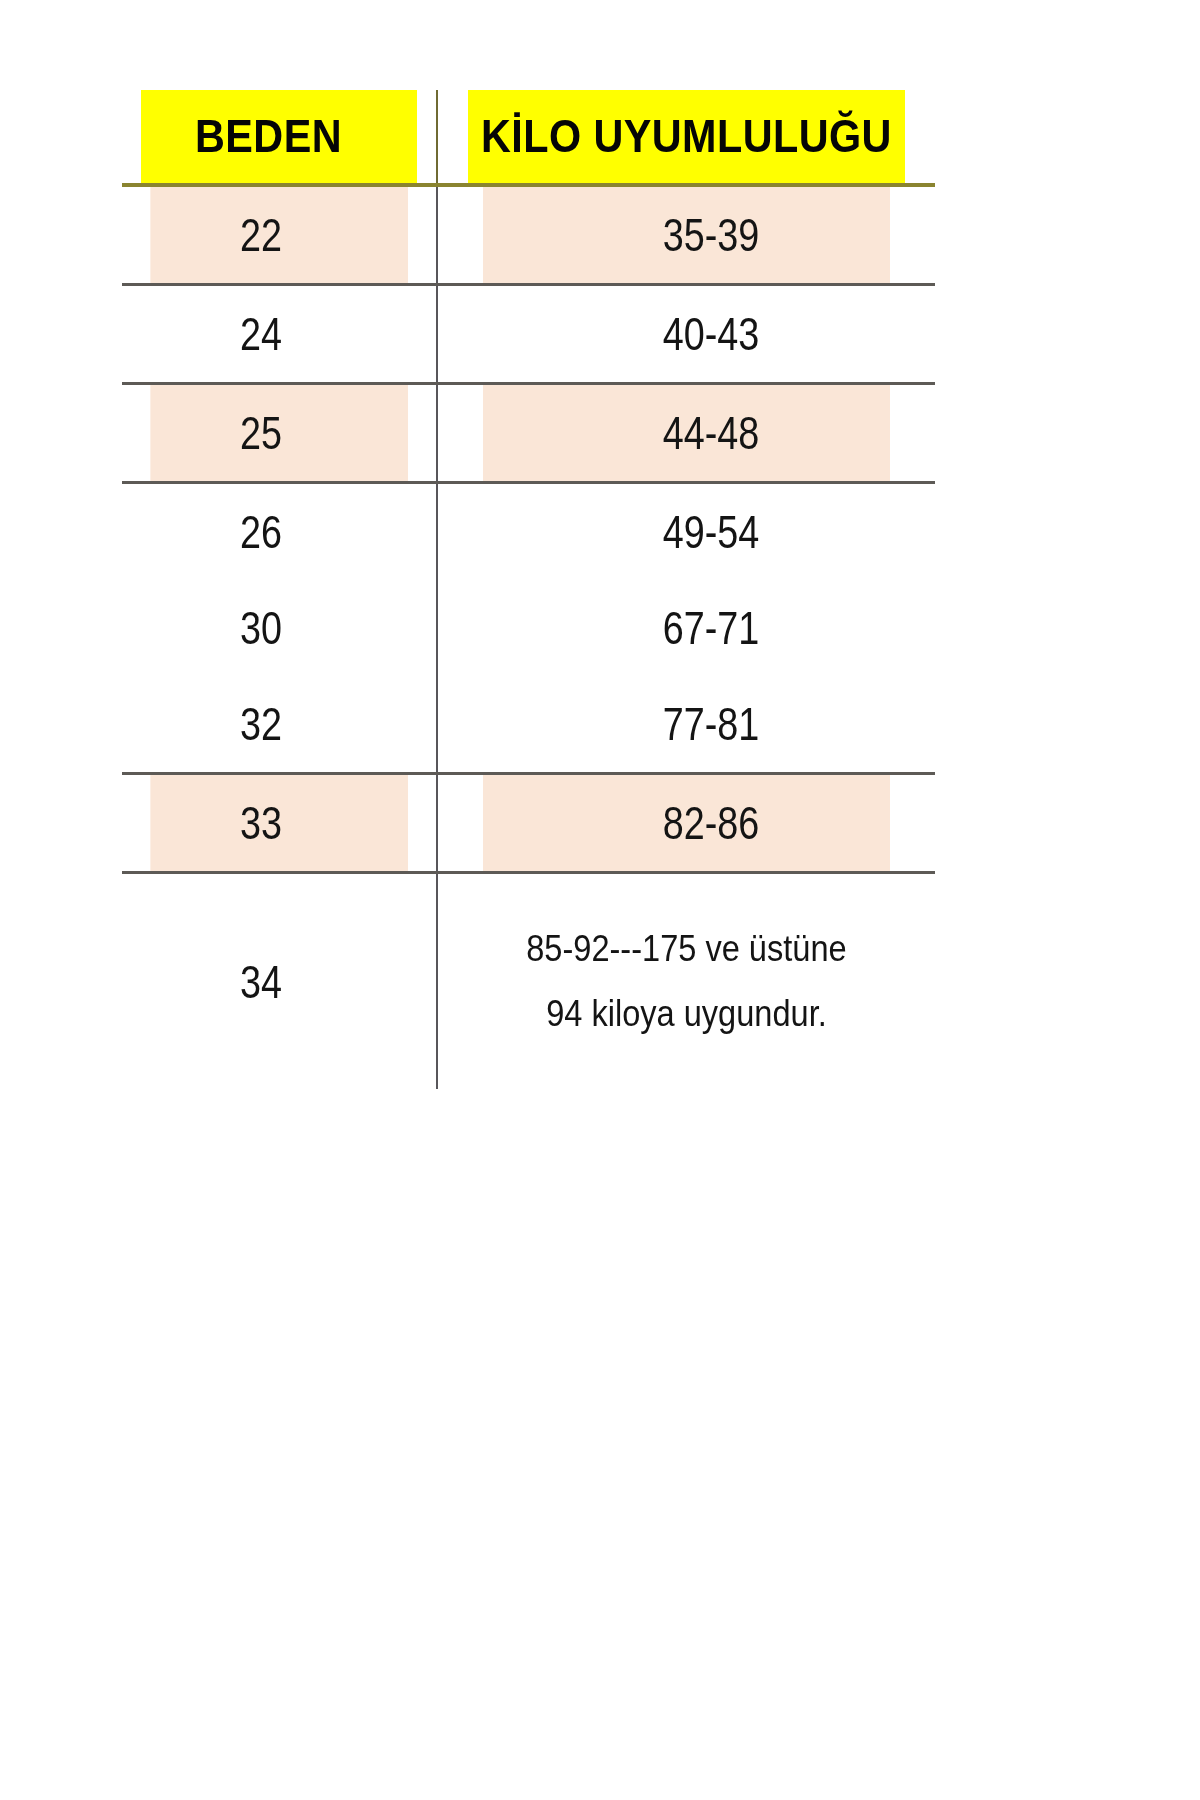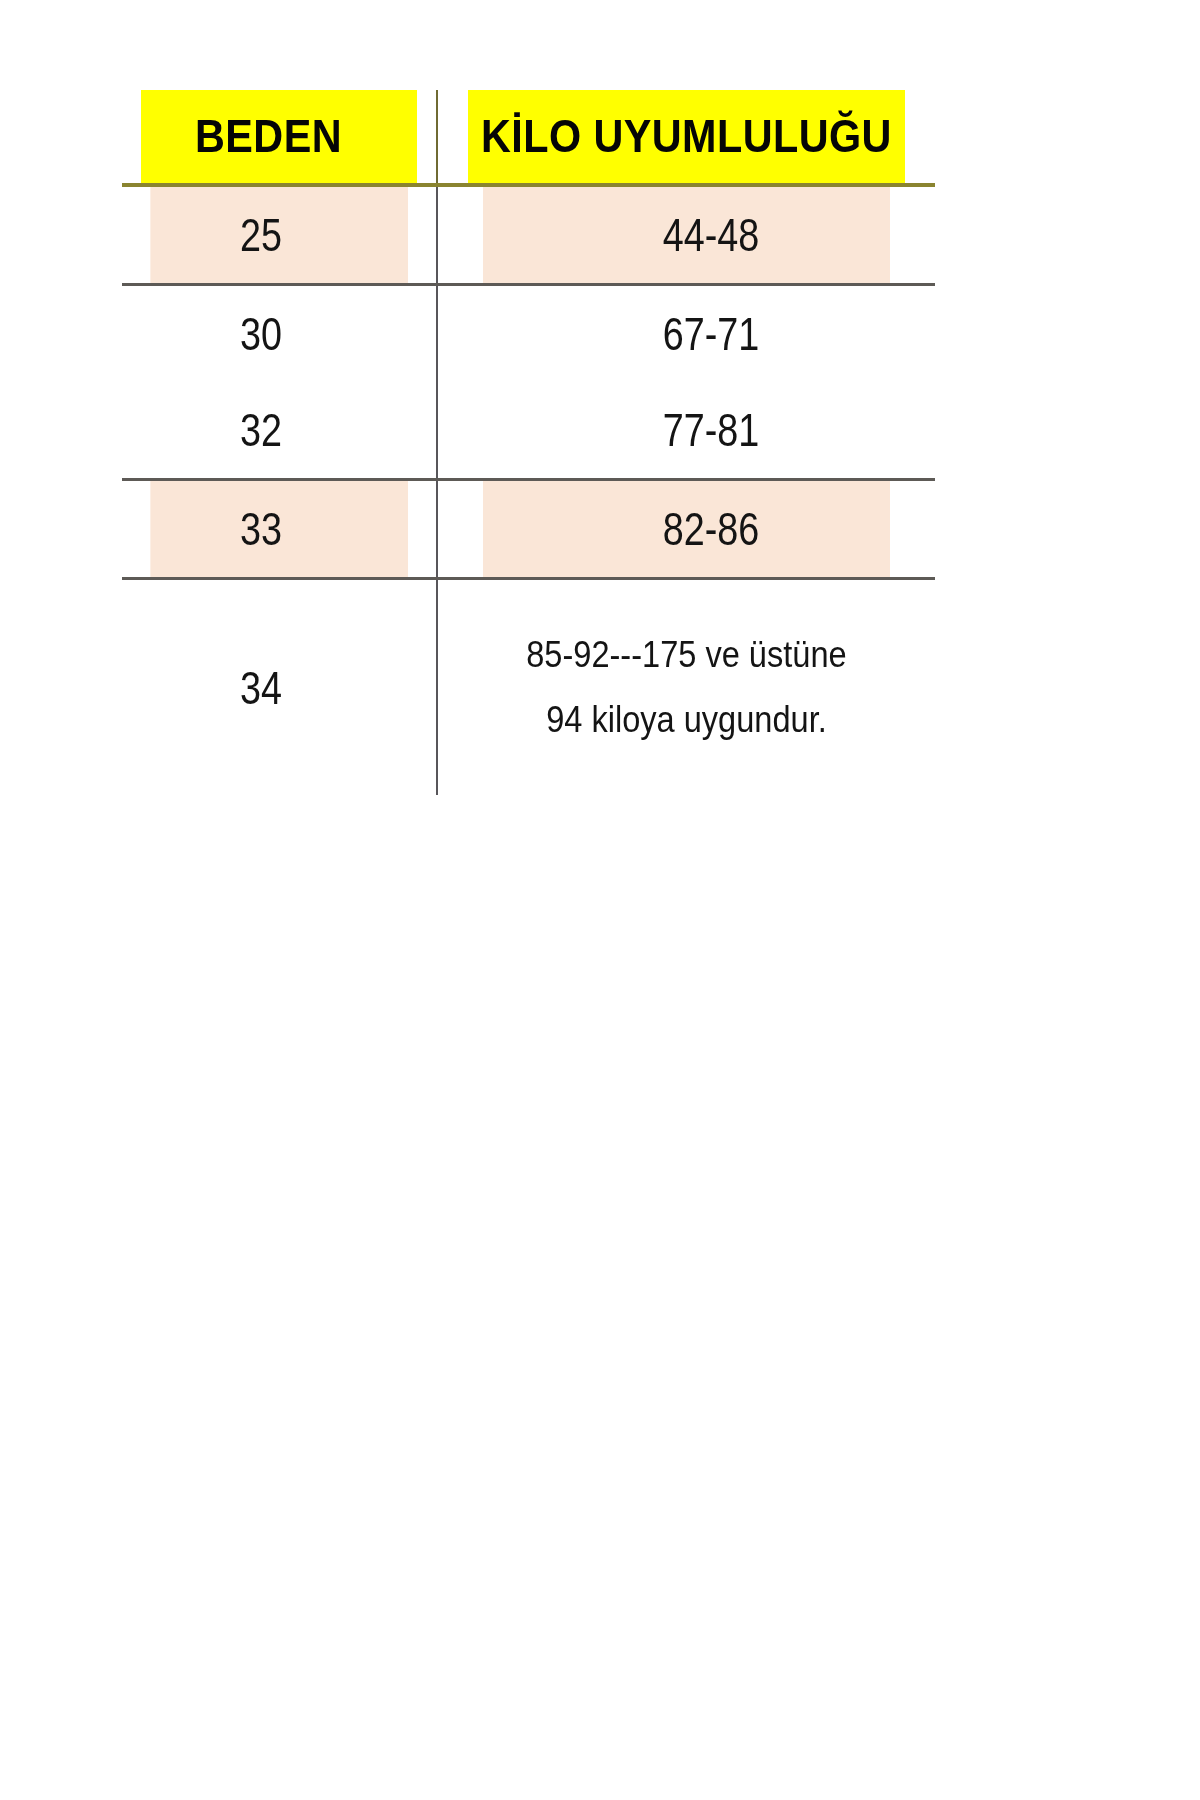--- a/index.html
+++ b/index.html
@@ -151,27 +151,39 @@
 
     <thead>
       <tr>
         <th class="th-size"><span class="hdr-inner">BEDEN</span></th>
         <th class="th-weight"><span class="hdr-inner">KİLO UYUMLULUĞU</span></th>
       </tr>
     </thead>
 
     <tbody>
 
-
+      <tr class="shaded">
+        <td class="cell-size"><span class="size-inner">22</span></td>
+        <td class="cell-weight"><span class="weight-inner">35-39</span></td>
+      </tr>
+
+      <tr class="plain">
+        <td class="cell-size"><span class="size-inner">24</span></td>
+        <td class="cell-weight"><span class="weight-inner">40-43</span></td>
+      </tr>
 
       <tr class="shaded">
         <td class="cell-size"><span class="size-inner">25</span></td>
         <td class="cell-weight"><span class="weight-inner">44-48</span></td>
       </tr>
 
+      <tr class="plain">
+        <td class="cell-size"><span class="size-inner">26</span></td>
+        <td class="cell-weight"><span class="weight-inner">49-54</span></td>
+      </tr>
 
 
 
 
       <tr class="plain">
         <td class="cell-size"><span class="size-inner">30</span></td>
         <td class="cell-weight"><span class="weight-inner">67-71</span></td>
       </tr>
 
 

